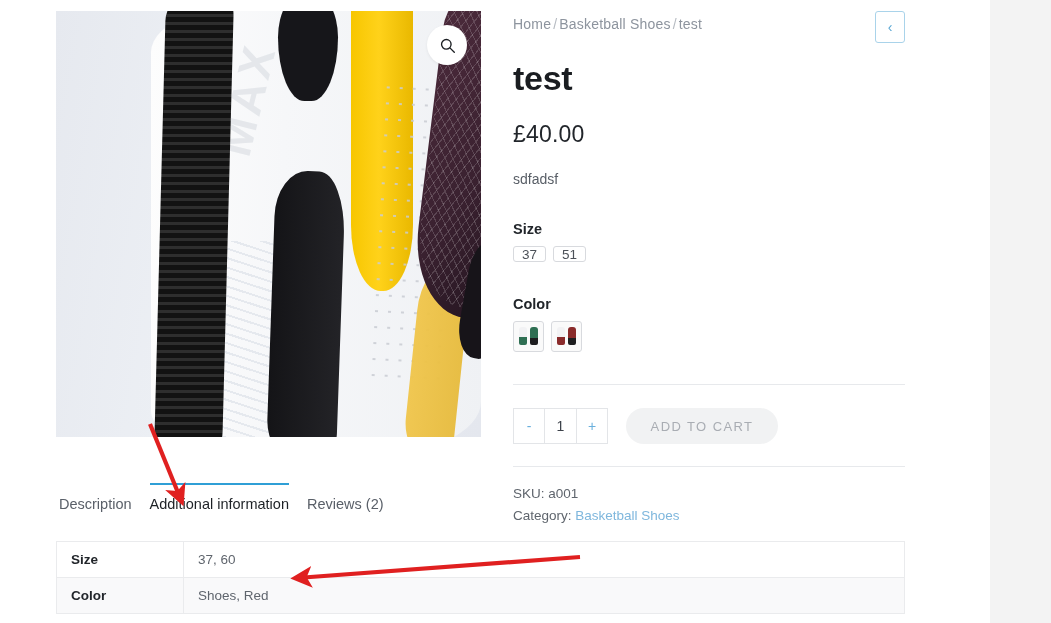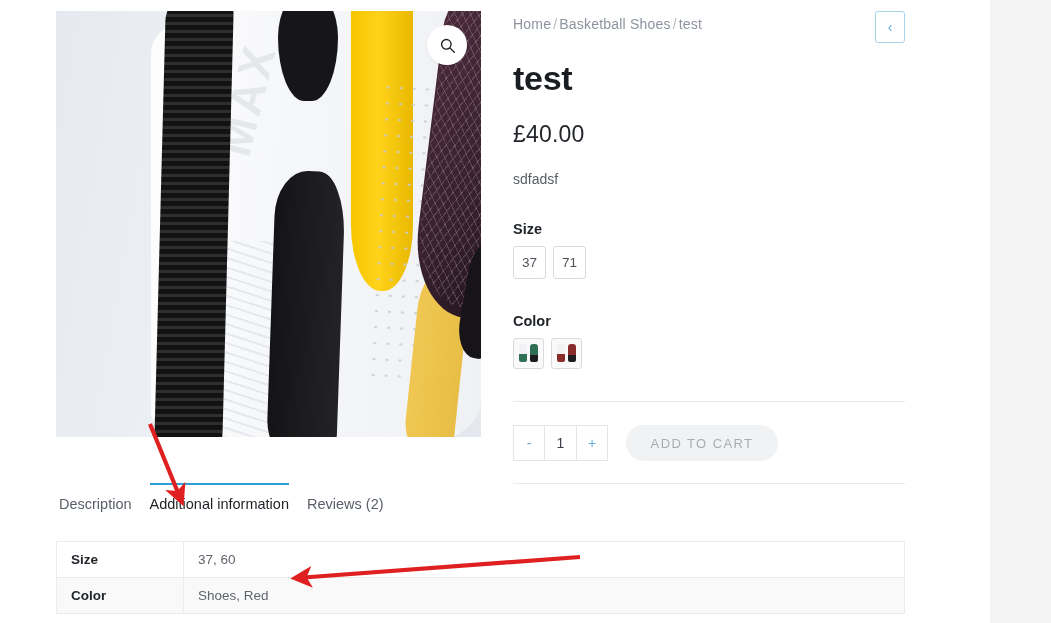--- a/index.html
+++ b/index.html
@@ -141,21 +141,21 @@
   }
   .short-desc {
     font-size: 14px; color: #585e66; margin-top: 23px;
   }
 
   .attr-label {
     font-size: 14.5px; font-weight: 700; color: #21252a; margin-top: 34px;
   }
   .swatch-row { display: flex; gap: 7px; margin-top: 9px; }
   .swatch {
-    min-width: 29px; height: 33px; padding: 0 8px;
+    min-width: 29px; height: 16px; padding: 0 8px;
     border: 1px solid #d8dade; border-radius: 3px; background: #fff;
     display: flex; align-items: center; justify-content: center;
     font-size: 13.5px; color: #4c5158; cursor: pointer;
   }
   .swatch-img {
     width: 31px; height: 31px; padding: 2px; position: relative; overflow: hidden;
     background: #fafafa;
   }
   .mini-shoes { position: absolute; inset: 3px; }
   .mini-shoes i {
@@ -259,21 +259,21 @@
 
     <h1 class="product-title">test</h1>
 
     <div class="price">£40.00</div>
 
     <div class="short-desc">sdfadsf</div>
 
     <div class="attr-label">Size</div>
     <div class="swatch-row">
       <div class="swatch">37</div>
-      <div class="swatch">71</div>
+      <div class="swatch">51</div>
     </div>
 
     <div class="attr-label">Color</div>
     <div class="swatch-row">
       <div class="swatch swatch-img">
         <span class="mini-shoes">
           <i class="l" style="background:linear-gradient(180deg,#f2f2f4 55%,#2f6f53 55%)"></i>
           <i class="r" style="background:linear-gradient(180deg,#2f6f53 0%,#2f6f53 60%,#1d1d1f 60%)"></i>
         </span>
       </div>
@@ -291,20 +291,30 @@
       <div class="qty">
         <div class="minus">-</div>
         <div class="val">1</div>
         <div class="plus">+</div>
       </div>
       <button class="add-cart">ADD TO CART</button>
     </div>
 
     <div class="divider2"></div>
 
+    <div class="meta">
+      <div>
+        <span>SKU:</span>
+        <span>a001</span>
+      </div>
+      <div>
+        <span>Category:</span>
+        <a href="#">Basketball Shoes</a>
+      </div>
+    </div>
   </div>
 
   <div class="prev-btn">
     <span>‹</span>
   </div>
 
   <div class="tabs-wrap">
     <div class="tab-underline-row"></div>
     <div class="tabs">
       <div class="tab">Description</div>

